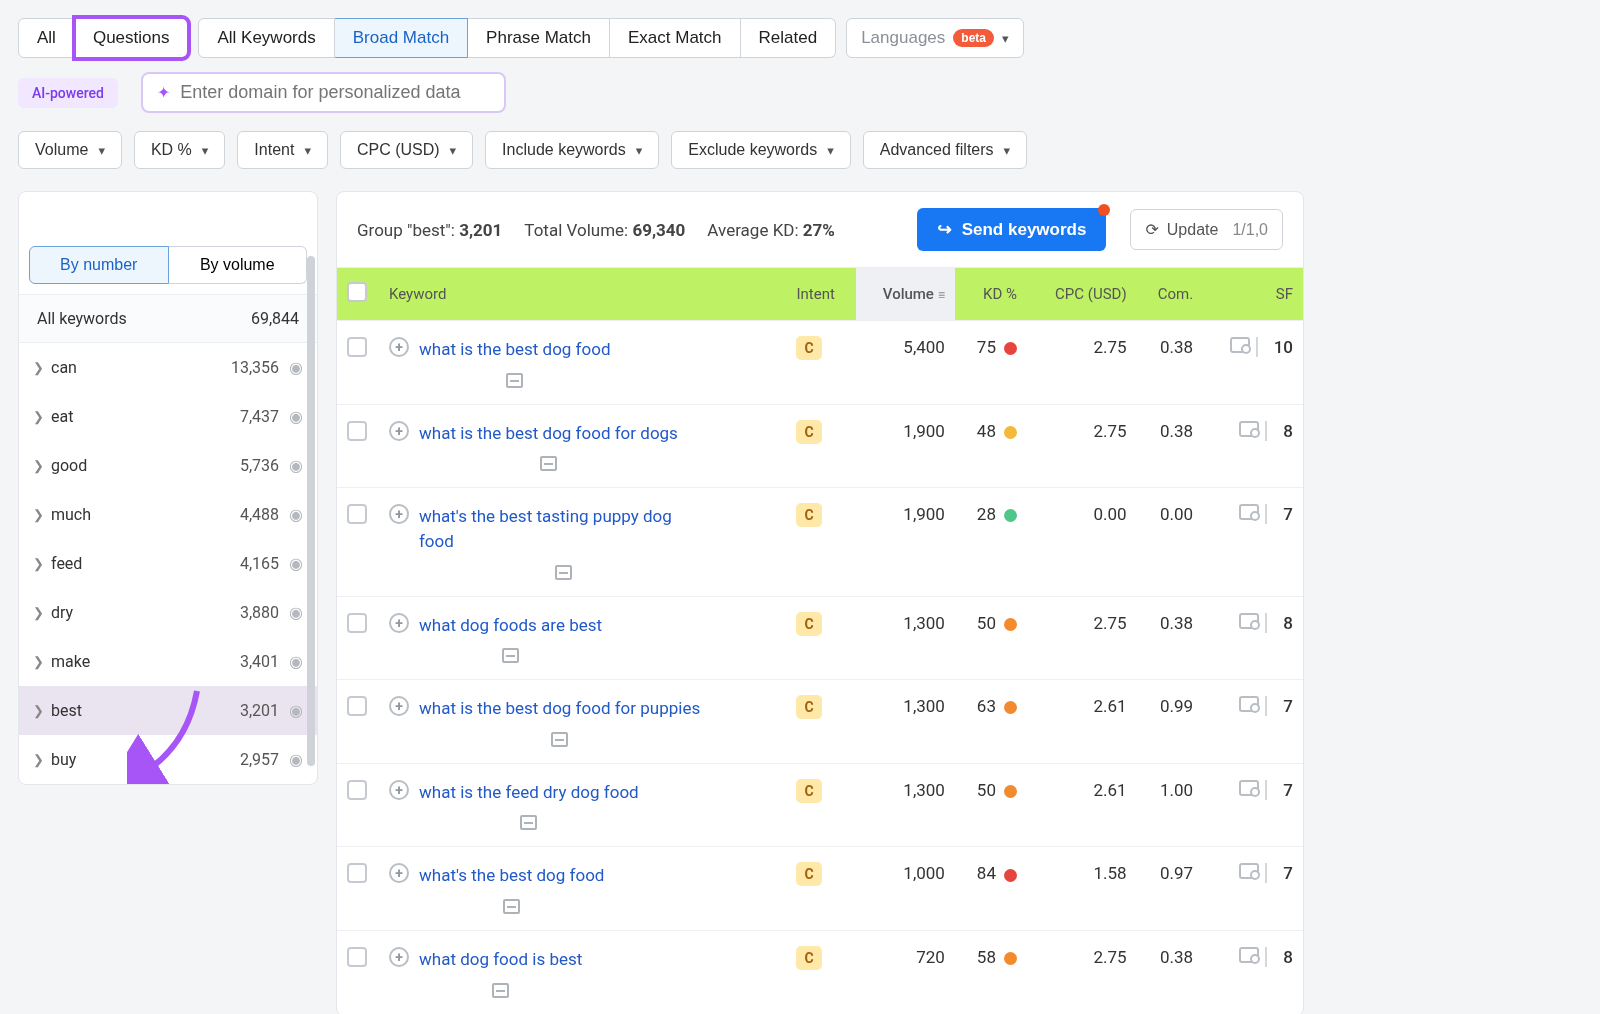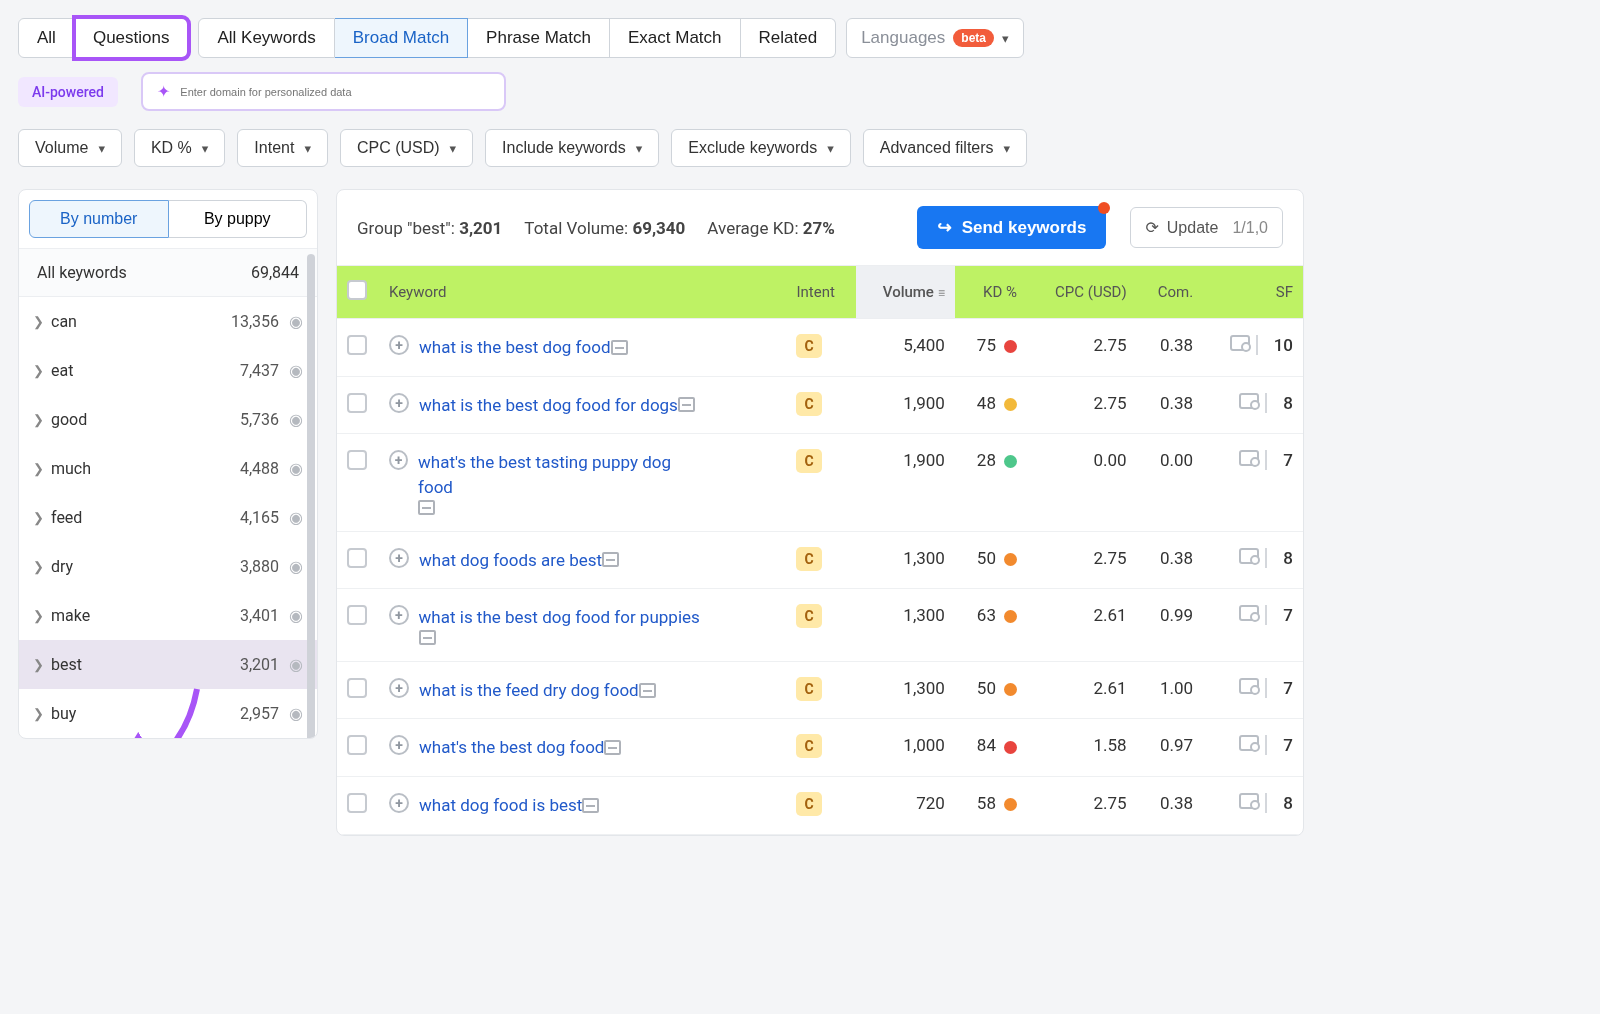--- a/index.html
+++ b/index.html
@@ -15,33 +15,33 @@
 .taggroup .tagbtn:last-child { border-radius: 0 6px 6px 0; }
 .tagbtn.active-blue { background: #eef6fd; color: #1a63c6; border-color: #6aa2e0; }
 .tagbtn.highlight-purple { position: relative; outline: 4px solid #a855f7; outline-offset: -1px; z-index: 3; }
 .lang-btn { display: inline-flex; align-items: center; gap: 8px; color: #8a8f98; border: 1px solid #cfd4da; background:#fff; border-radius: 6px; padding: 9px 14px; font-size: 17px; cursor: pointer; }
 .beta-badge { background: #f25c3b; color: #fff; font-size: 12px; font-weight: 600; padding: 2px 8px; border-radius: 10px; }
 
 
 .ai-row { display: flex; gap: 23px; align-items: center; margin-bottom: 18px; }
 .ai-pill { background: #f1e7ff; color: #7c3aed; font-size: 14px; padding: 7px 14px; border-radius: 6px; font-weight: 500; }
 .ai-input-wrap { display: inline-flex; align-items: center; gap: 10px; border: 2px solid #d9c8f7; background:#fff; border-radius: 8px; padding: 8px 14px; }
-.ai-input-wrap input { border: none; outline: none; font-size: 11px; width: 310px; color: #c2410c; }
+.ai-input-wrap input { border: none; outline: none; font-size: 18px; width: 310px; color: #c2410c; }
 .sparkle { color: #a855f7; font-size: 16px; }
 
 
 .filterrow { display:flex; gap:12px; margin-bottom:22px; }
 .filterbtn { background:#fff; border:1px solid #cfd4da; border-radius:6px; padding:9px 16px; font-size:16px; color:#333; cursor:pointer; display:inline-flex; align-items:center; gap:10px; }
 .chev { font-size: 13px; color:#555; }
 
 
 .cols { display:flex; gap:18px; align-items:flex-start; }
 .sidebar { width: 300px; background:#fff; border:1px solid #e3e6ea; border-radius:8px; overflow:hidden; position: relative; }
 .tabs2 { display:flex; padding:10px; gap:0; }
-.tabs2 button { flex:1; padding:9px 0; font-size:16px; border:1px solid #cfd4da; background:#fff; cursor:pointer; }
+.tabs2 button { flex:1; padding:9px 0; font-size:16px; border:1px solid #cfd4da; background:#fff; cursor:pointer;margin-top:44px; }
 .tabs2 button:first-child { border-radius:6px 0 0 6px; }
 .tabs2 button:last-child { border-radius:0 6px 6px 0; border-left:none; }
 .tabs2 button.sel { background:#eef6fd; color:#1a63c6; border-color:#6aa2e0; }
 .allkw { display:flex; justify-content:space-between; padding:14px 18px; font-size:16px; color:#333; background:#fafbfc; border-top:1px solid #eceef1; border-bottom:1px solid #eceef1; }
 .grouprow { display:flex; align-items:center; padding:15px 14px; font-size:16px; color:#333; cursor:pointer; }
 .grouprow.selected { background:#e9e4f0; }
 .grouprow .gchev { color:#888; font-size:13px; width:18px; }
 .grouprow .gname { flex:1; }
 .grouprow .gnum { color:#555; margin-right:10px; }
 .eye { color:#b5b9bf; font-size:16px; }
@@ -63,21 +63,21 @@
 table { width:100%; border-collapse:collapse; }
 thead th { text-align:left; font-weight:400; font-size:15px; color:#555; padding:14px 10px; background:#bef264; border-bottom:1px solid #eceef1; white-space:nowrap; }
 thead th.right { text-align:right; }
 thead th.vol { background:#eef0f3; font-weight:500; }
 tbody td { padding:16px 10px; border-bottom:1px solid #eef0f2; font-size:17px; vertical-align:top; }
 tbody td.right { text-align:right; }
 .cbx { width:20px; height:20px; border:2px solid #c6cad0; border-radius:4px; display:inline-block; background:#fff; }
 .plusico { width:20px; height:20px; border:2px solid #b9bec5; border-radius:50%; display:inline-flex; align-items:center; justify-content:center; color:#9097a0; font-size:14px; font-weight:700; }
 .kwlink { color:#2159c9; cursor:pointer; }
 .kwcell { display:flex; gap:10px; align-items:flex-start; max-width:320px; }
-.kwtext { display:flex; flex-wrap:wrap; align-items:center; gap:0; line-height:1.45; }
+.kwtext { display:flex; flex-wrap:wrap; align-items:center; gap:11px; line-height:1.45;flex-direction:column; }
 .serpico { display:inline-block; width:17px; height:15px; border:2px solid #aeb2b9; border-radius:2px; position:relative; }
 .serpico:before { content:''; position:absolute; left:2px; right:2px; top:5px; height:2px; background:#aeb2b9; }
 .intentC { background:#ffe9a8; color:#a3610d; font-weight:700; padding:4px 8px; border-radius:5px; font-size:14px; }
 .kddot { display:inline-block; width:13px; height:13px; border-radius:50%; margin-left:8px; vertical-align:middle; }
 .magico { display:inline-block; width:20px; height:16px; border:2px solid #b9bec5; border-radius:3px; position:relative; }
 .magico:after { content:''; position:absolute; width:6px; height:6px; border:2px solid #b9bec5; border-radius:50%; right:-3px; bottom:-3px; background:#fff; }
 .sfnum { font-weight:500; border-left: 2px solid #d4d7dc; padding-left:16px; margin-left:6px; }
 .sortico { font-size:12px; margin-left:4px; color:#888; }
 </style>
 </head>
@@ -140,21 +140,21 @@
     <button class="filterbtn">
         <span>Advanced filters</span>
         <span class="chev">▾</span>
       </button>
   </div>
 
   <div class="cols">
     <div class="sidebar">
       <div class="tabs2">
         <button class="sel">By number</button>
-        <button>By puppy</button>
+        <button>By volume</button>
       </div>
       <div class="allkw">
         <span>All keywords</span>
         <span>69,844</span>
       </div>
       <div id="groups">
           <div class="grouprow">
             <span class="gchev">❯</span>
             <span class="gname">can</span>
             <span class="gnum">13,356</span>

